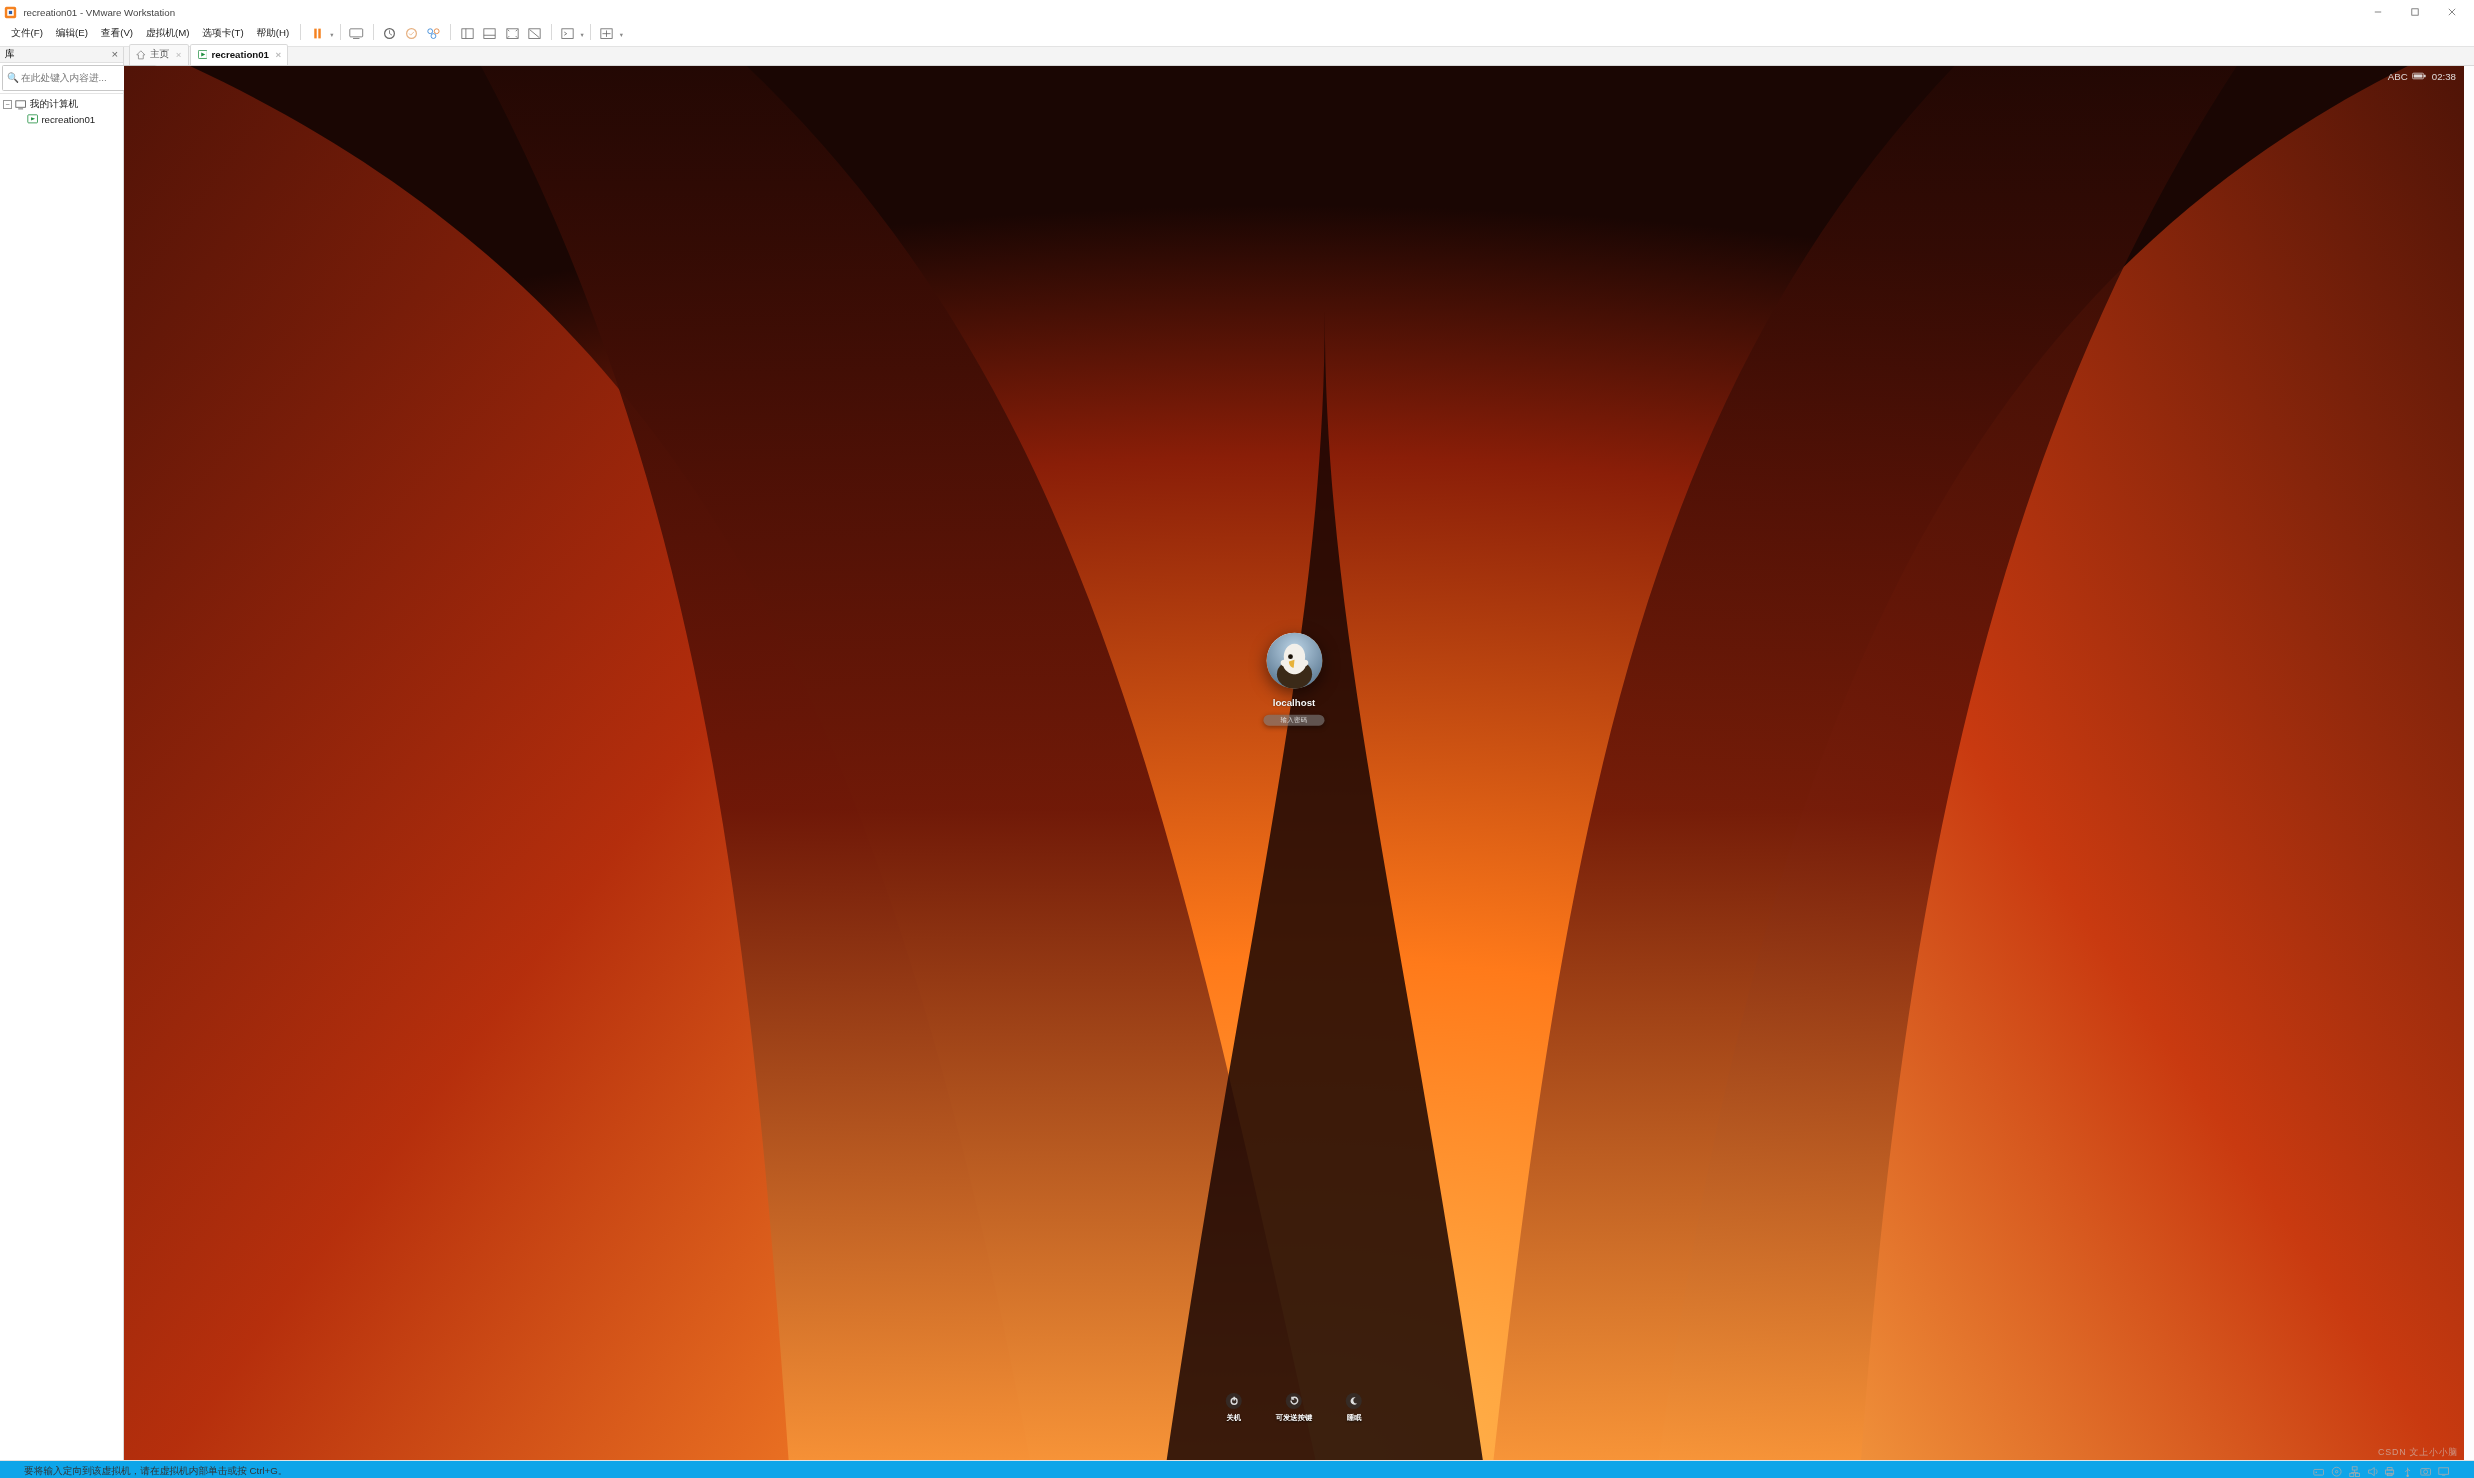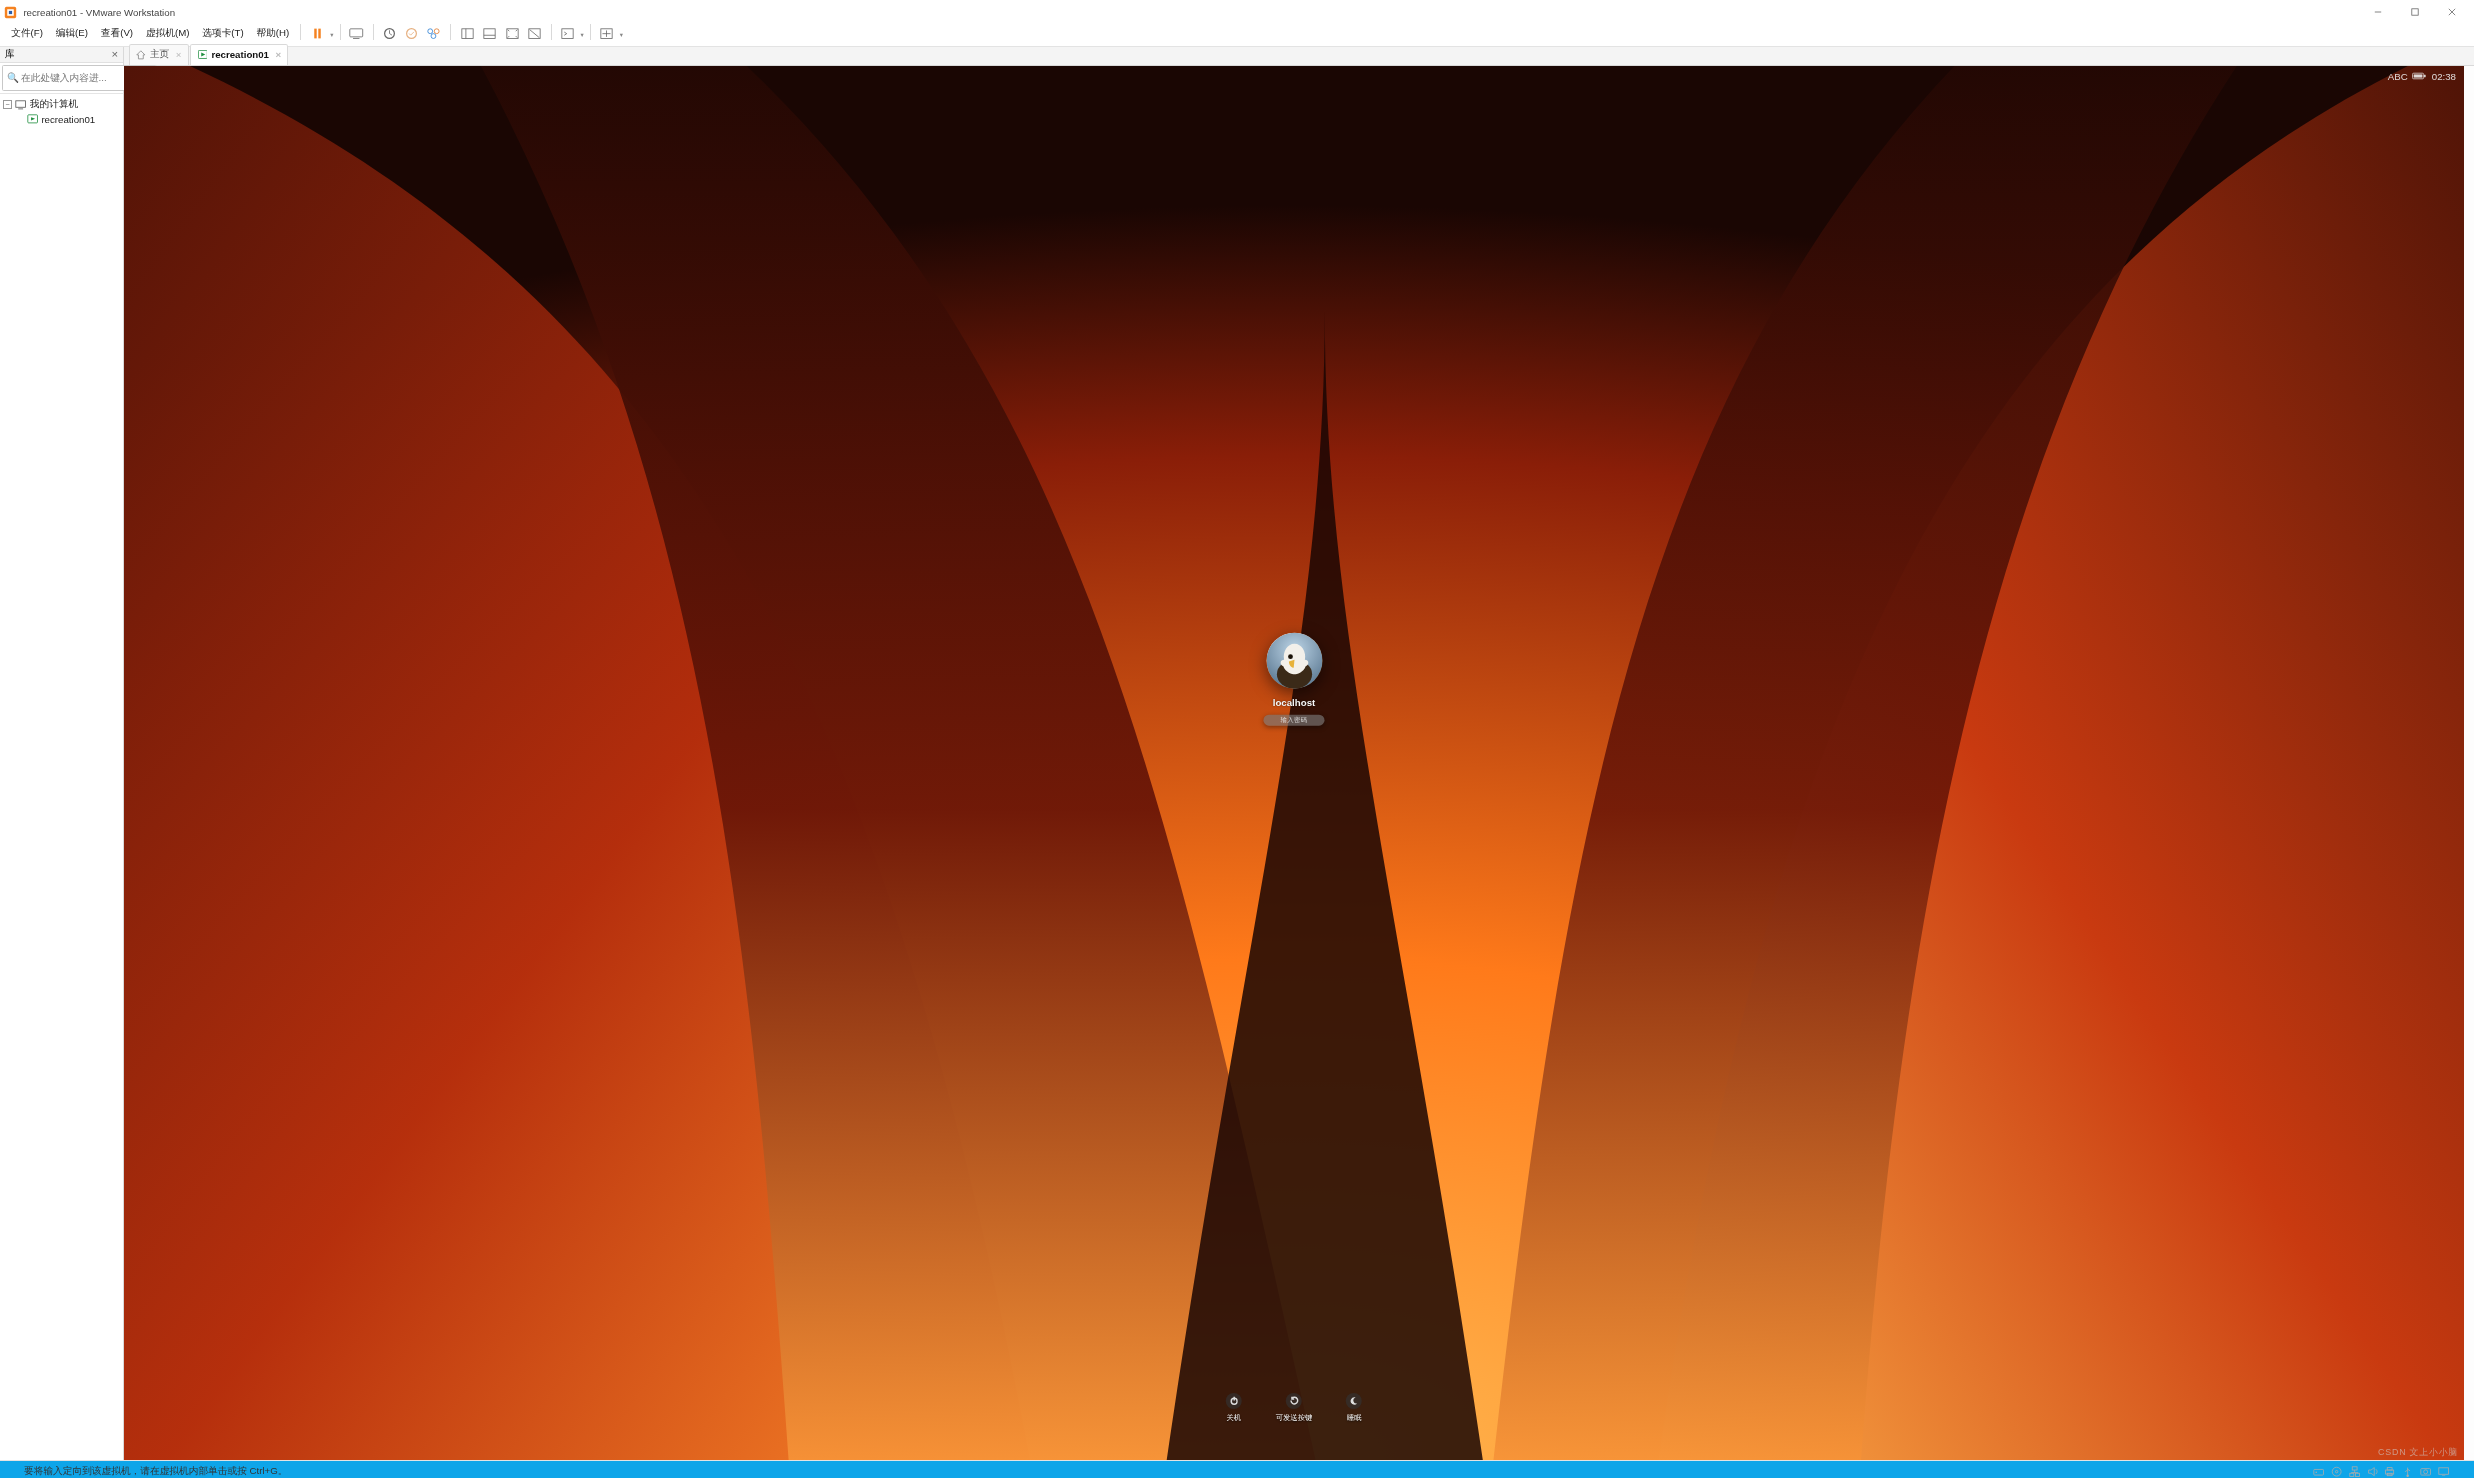--- a/index.html
+++ b/index.html
@@ -65,21 +65,21 @@
 .avatar{width:56px;height:56px;border-radius:50%;background:radial-gradient(circle at 40% 30%,#fff 0%,#eee 30%,#b6a58a 55%,#4b381f 85%);overflow:hidden;position:relative;box-shadow:0 4.8px 16px rgba(0,0,0,.5)}
 .avatar svg{width:100%;height:100%}
 .uname{margin-top:8px;color:#fff;font-size:9.7px;font-weight:700;text-shadow:0 0.8px 1.6px rgba(0,0,0,.7)}
 .pill{margin-top:6.4px;width:61px;height:11.3px;border-radius:6.4px;background:rgba(120,120,120,.65);display:flex;align-items:center;justify-content:center;box-shadow:0 1.6px 4.8px rgba(0,0,0,.4)}
 .pill span{font-size:6.4px;color:#ddd;letter-spacing:0.4px}
 
 .power-row{position:absolute;left:50%;bottom:37px;transform:translateX(-50%);display:flex;gap:34px}
 .pbtn{display:flex;flex-direction:column;align-items:center;gap:4.8px;cursor:pointer}
 .pbtn .circ{width:16px;height:16px;border-radius:50%;background:rgba(50,50,50,.65);display:flex;align-items:center;justify-content:center;color:#ddd}
 .pbtn .circ svg{width:8.9px;height:8.9px;stroke:#ddd;fill:none;stroke-width:2}
-.pbtn .lab{font-size:7.3px;color:#fff;font-weight:400;text-shadow:0 0.8px 1.6px rgba(0,0,0,.8)}
+.pbtn .lab{font-size:7.3px;color:#fff;font-weight:700;text-shadow:0 0.8px 1.6px rgba(0,0,0,.8)}
 
 
 .hintbar{display:flex;align-items:center;height:35px;background:#fffef5;border-top:0.8px solid #e5e0c0;border-bottom:0.8px solid #e5e0c0;padding:0 8px;margin-right:3.2px;position:relative}
 .hint-a{display:flex;align-items:center;gap:6.4px;color:#555}
 .hint-a .txt{line-height:1.2}
 .hint-sep{width:0.8px;height:26px;background:#e0dcc0;margin:0 13px}
 .hint-b{color:#555}
 .desc-btn{margin-left:auto;height:21px;padding:0 16px;border:0.8px solid #c9c9c9;background:#fff;border-radius:1.6px;color:#333;cursor:pointer}
 .hintbar .corner{position:absolute;right:4.8px;top:3.2px;width:6.4px;height:6.4px;border:0.8px solid #c9c9c9}
 

